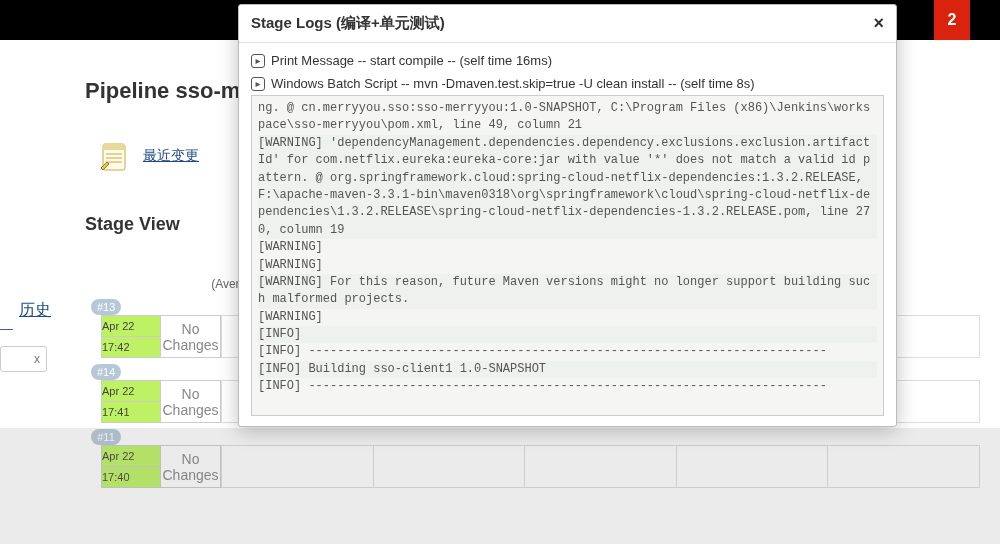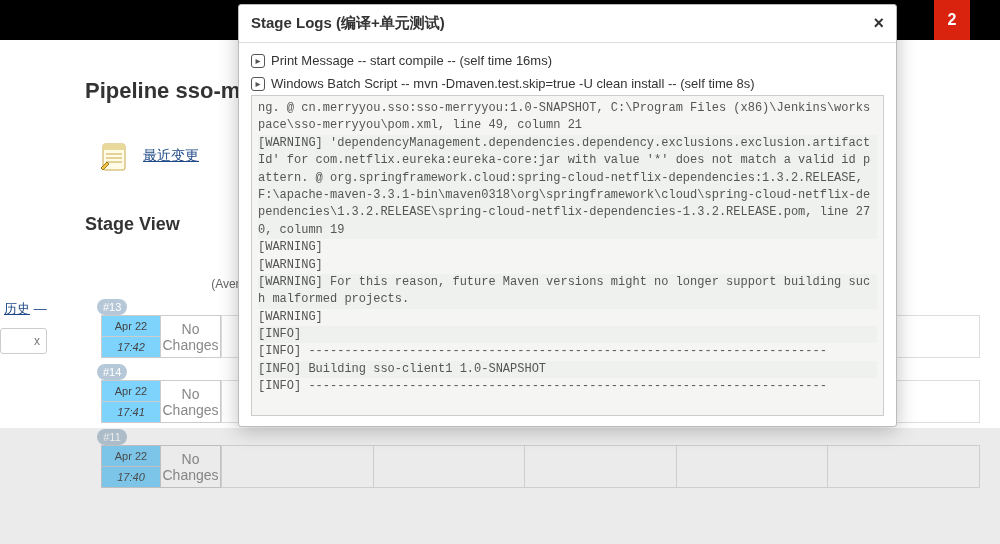--- a/index.html
+++ b/index.html
@@ -27,37 +27,37 @@
     background: #d9230f;
     color: #fff;
     font-weight: bold;
     font-size: 16px;
     display: flex;
     align-items: center;
     justify-content: center;
   }
   .page-body { padding: 10px 0 0 0; display:flex; }
   .left-col { width: 55px; padding-top: 250px;}
-  .left-col .hist { font-size: 13px; color: #204a87; text-decoration: underline; margin-left:4px;}
+  .left-col .hist { font-size: 16px; color: #204a87; text-decoration: underline; margin-left:19px;}
   .left-col .hbox { margin-top:10px; border:1px solid #ccc; height:26px; width:47px; border-radius:3px; display:flex; align-items:center; justify-content:flex-end; padding-right:6px; color:#777; font-size:12px;}
   .main-col { flex:1; padding: 28px 20px 0 30px; }
   h1 { font-size: 22px; font-weight:bold; color:#333; margin-bottom:34px;}
   .notepad-row { display:flex; align-items:center; gap:10px; margin-bottom:40px; margin-left:12px;}
   .notepad-icon { width:36px; height:36px; display:inline-block;}
   .notepad-icon svg { width:36px; height:36px;}
   .recent-link { color:#204a87; text-decoration:underline; font-size:14px;}
   h2 { font-size:18px; font-weight:bold; color:#333; margin-bottom:22px;}
   .stageview { margin-left:0;}
   .avg-row { text-align:right; color:#666; font-size:12px; padding-right:0; margin-left:40px; width:200px; line-height:1.5; margin-bottom:6px;}
   .avg-row .u { text-decoration: underline dotted;}
   .run-row { display:flex; margin-left:16px; margin-bottom:6px;}
-  .run-num { background:#b6c8d8; color:#fff; font-size:11px; padding:2px 6px; border-radius:8px; width:30px; text-align:center; height:16px; line-height:12px; margin-left:12px;}
-  .run-row .date { border:1px solid #ccc; width:60px; text-align:center; font-size:11px; color:#444; background:#7dd3fc;}
+  .run-num { background:#b6c8d8; color:#fff; font-size:11px; padding:2px 6px; border-radius:8px; width:30px; text-align:center; height:16px; line-height:12px; margin-left:6px;}
+  .run-row .date { border:1px solid #ccc; width:60px; font-size:11px; color:#444; background:#bef264;}
   .run-row .date .d { border-bottom:1px solid #ccc; padding:4px 0;}
-  .run-row .date .t { padding:4px 0;font-style:italic;}
+  .run-row .date .t { padding:4px 0;}
   .run-row .chg { border:1px solid #ccc; border-left:none; width:60px; font-size:14px; color:#888; display:flex; align-items:center; justify-content:center; text-align:center; padding:2px;}
   .run-block { margin-bottom:2px;}
   .cells-right { flex:1; display:flex;}
   .cell { flex:1; border:1px solid #ddd; border-left:none;}
   .cells-right .cell:first-child { border-left:1px solid #ddd;}
 
   
   .overlay {
     position:absolute;
     inset:0;

